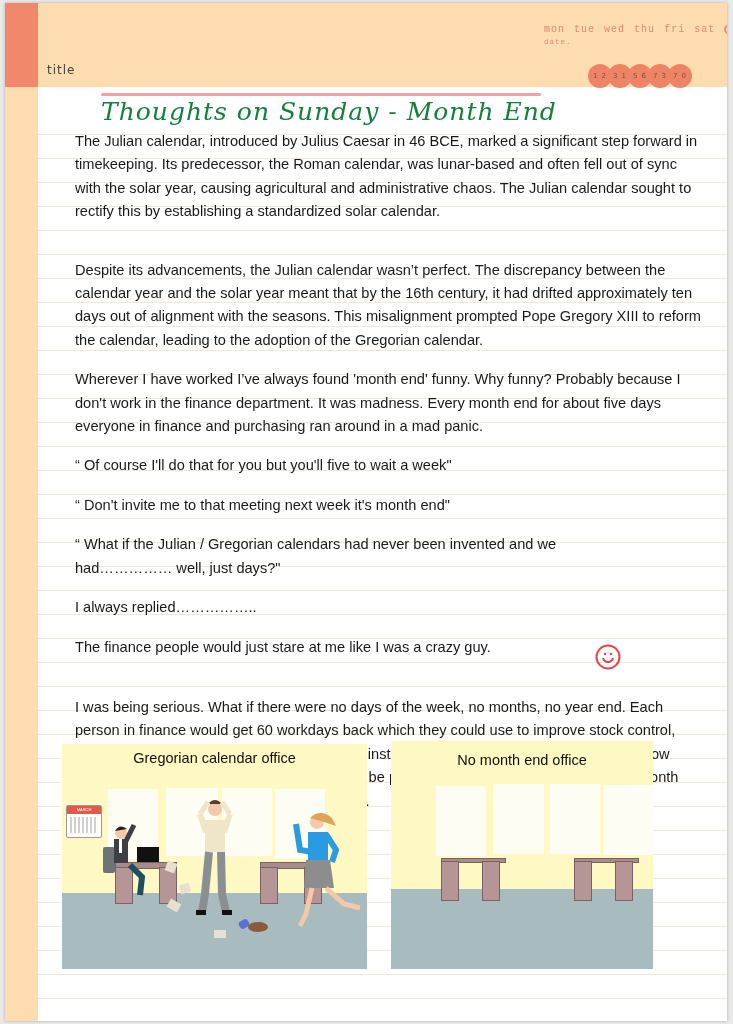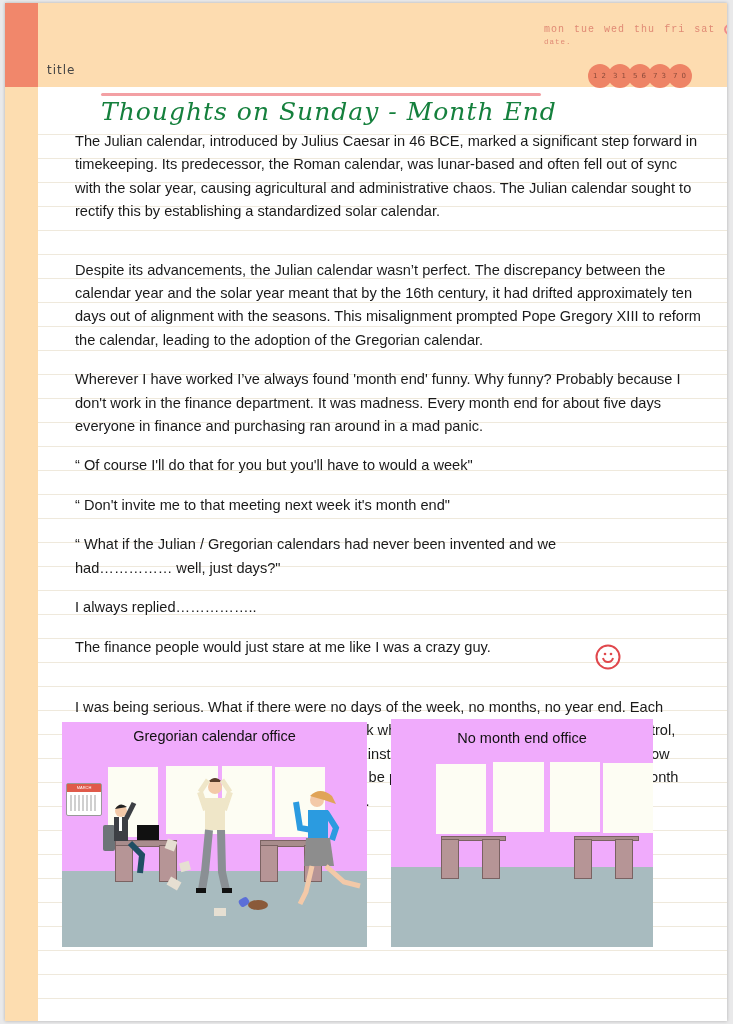--- a/index.html
+++ b/index.html
@@ -28,21 +28,21 @@
   .days { position: absolute; left: 539px; top: 18px; font-family: Liberation Mono, monospace; font-size: 10px; color: #e08a75; letter-spacing: 1px; word-spacing: 2px; white-space: nowrap; }
   .days .sun { display: inline-block; border: 2px solid #f08a8a; border-radius: 50%; padding: 1px 3px; }
   .date-label { position: absolute; left: 539px; top: 35px; font-family: Liberation Mono, monospace; font-size: 7.5px; color: #e08a75; letter-spacing: 1px; }
   .bubbles { position: absolute; left: 583px; top: 61px; display: flex; }
   .bubble { width: 24px; height: 24px; border-radius: 50%; background: #ee8466; margin-left: -4px; display: flex; align-items: center; justify-content: center; font-family: "DejaVu Sans", sans-serif; font-size: 7px; color: #8a4a3a; letter-spacing: 1px; }
   .bubble:first-child { margin-left: 0; }
   .body-text { position: absolute; left: 54px; top: 111px; width: 660px; font-size: 14.6px; line-height: 23.4px; color: #1a1a1a; }
   .body-text p { margin: 16px; }
   .body-text .gap { height: 3px; }
   .smiley { position: absolute; left: 590px; top: 641px; width: 26px; height: 26px; }
-  .scene { position: absolute; background: #f0abfc; overflow: hidden; }
+  .scene { position: absolute; background: #fef9c3; overflow: hidden; margin-top: 22px; }
   .scene .floor { position: absolute; left: 0; right: 0; bottom: 0; background: #a8bbbf; }
   .scene .caption { position: absolute; left: 0; right: 0; text-align: center; font-size: 14.5px; color: #111; line-height: 22px; }
   .win { position: absolute; background: #fdfdf3; }
   .desk-top { position: absolute; background: #a88c8c; border: 1px solid #7a6262; }
   .desk-leg { position: absolute; background: #b69596; border: 1px solid #7a6262; }
 </style>
 </head>
 <body>
 
 <div class="page">
@@ -72,21 +72,21 @@
     <div class="bubble">5 6</div>
     <div class="bubble">7 3</div>
     <div class="bubble">7 0</div>
   </div>
 
   <div class="body-text">
     <p>The Julian calendar, introduced by Julius Caesar in 46 BCE, marked a significant step forward in timekeeping. Its predecessor, the Roman calendar, was lunar-based and often fell out of sync with the solar year, causing agricultural and administrative chaos. The Julian calendar sought to rectify this by establishing a standardized solar calendar.</p>
     <div class="gap"></div>
     <p>Despite its advancements, the Julian calendar wasn’t perfect. The discrepancy between the calendar year and the solar year meant that by the 16th century, it had drifted approximately ten days out of alignment with the seasons. This misalignment prompted Pope Gregory XIII to reform the calendar, leading to the adoption of the Gregorian calendar.</p>
     <p>Wherever I have worked I’ve always found 'month end' funny. Why funny? Probably because I don't work in the finance department. It was madness. Every month end for about five days everyone in finance and purchasing ran around in a mad panic.</p>
-    <p>“ Of course I'll do that for you but you'll have to would a week"</p>
+    <p>“ Of course I'll do that for you but you'll five to wait a week"</p>
     <p>“ Don't invite me to that meeting next week it's month end"</p>
     <p style="padding-right:120px">“ What if the Julian / Gregorian calendars had never been invented and we had…………… well, just days?"</p>
     <p style="margin-top:1px">I always replied……………..</p>
     <p>The finance people would just stare at me like I was a crazy guy.</p>
     <div class="gap" style="height:5px"></div>
     <p>I was being serious. What if there were no days of the week, no months, no year end. Each person in finance would get 60 workdays back which they could use to improve stock control, logistics and purchasing systems to tell them instantly what stock we had, where it was, how much it was worth, what invoices were still to be paid out or received etc. etc.. So, next month end smile and think what it could be like……..</p>
   </div>
 
   <svg class="smiley" viewBox="0 0 26 26">
     <circle cx="13" cy="13" r="11.5" fill="none" stroke="#e0474c" stroke-width="2"></circle>

